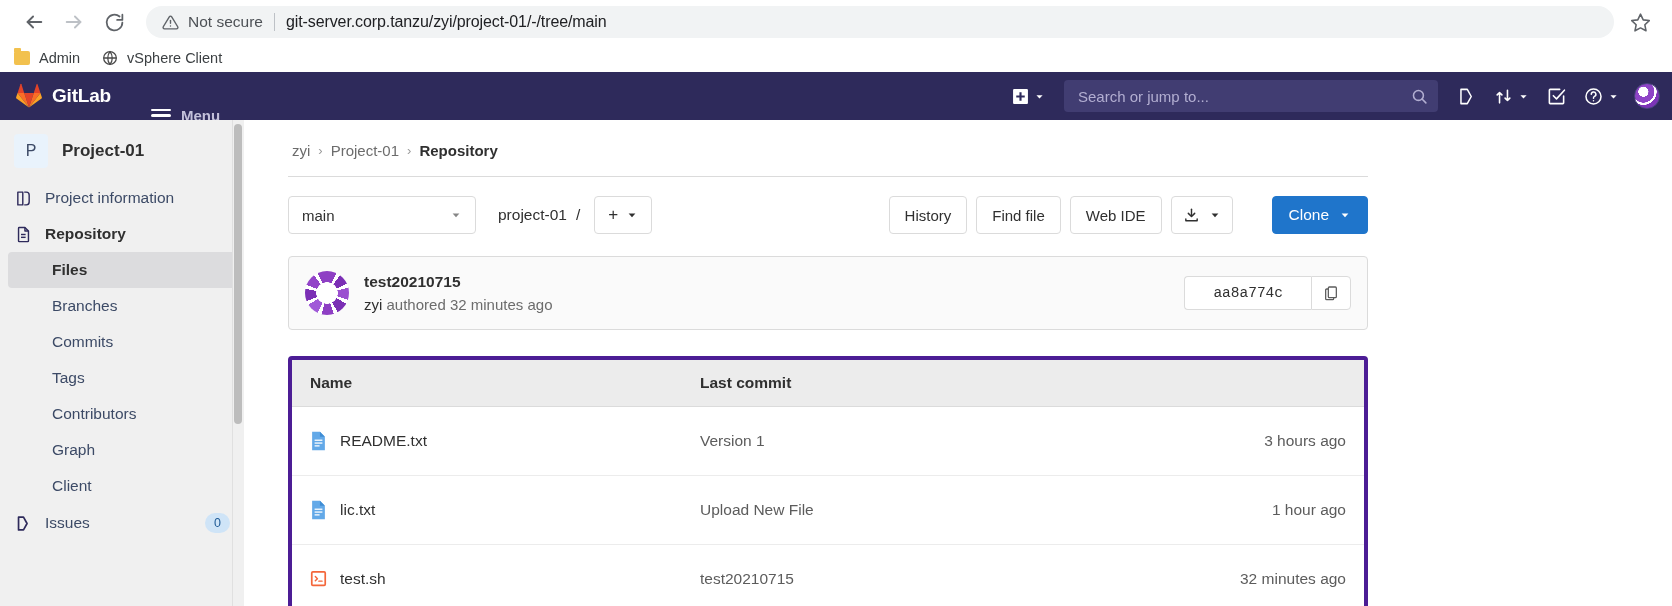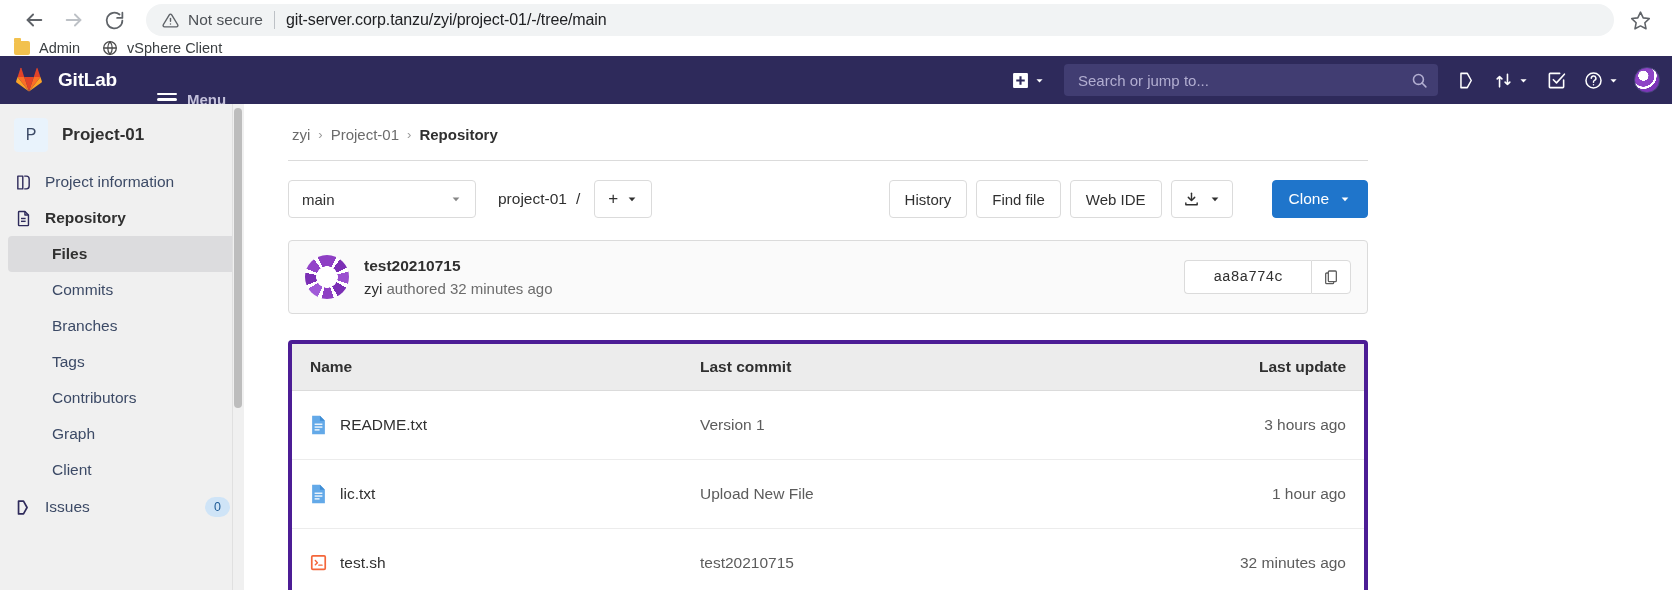--- a/index.html
+++ b/index.html
@@ -5,21 +5,21 @@
   * { box-sizing: border-box; margin: 0; padding: 0; }
   html, body {
     width: 1672px; height: 606px;
     font-family: "Liberation Sans", sans-serif;
     background: #fff;
     overflow: hidden;
   }
 
   
   .browser-chrome {
-    height: 56px; background: #fff;
+    height: 72px; background: #fff;
     display: flex; flex-direction: column;
   }
   .browser-toolbar {
     height: 44px; display: flex; align-items: center;
     padding: 0 14px; gap: 0;
   }
   .nav-btn {
     width: 40px; height: 40px; display: flex;
     align-items: center; justify-content: center;
     border-radius: 50%; color: #5f6368; flex: none;
@@ -59,21 +59,21 @@
     width:7px; height:4px; background:#f2c14e; border-radius:1px 1px 0 0;
   }
 
   
   .gl-navbar {
     height: 48px; background: #2e2a5b;
     display: flex; align-items: center;
     padding: 0 12px 0 16px;
     position: relative;
   }
-  .gl-brand { display: flex; align-items: center; gap: 16px; justify-content: space-between; }
+  .gl-brand { display: flex; align-items: center; gap: 10px; justify-content: space-between; }
   .gl-logo { width: 26px; height: 26px; flex: none; }
   .gl-brand-text {
     color: #fff; font-size: 19px; font-weight: 600; letter-spacing: -0.2px;
   }
   .gl-menu-btn {
     display: flex; align-items: center; gap: 10px;
     margin-left: 30px; padding: 6px 10px; border-radius: 4px; margin-top: 39px;
   }
   .hamburger { display:flex; flex-direction:column; gap:3px; width:20px; }
   .hamburger span { display:block; height:2.6px; background:#fff; border-radius:2px; }
@@ -417,24 +417,24 @@
             <line x1="8.5" y1="16" x2="15" y2="16"></line>
         </svg>
       </span>
       <span>Repository</span>
     </div>
 
     <div class="sb-sub active">
       <span>Files</span>
     </div>
     <div class="sb-sub">
+      <span>Branches</span>
+    </div>
+    <div class="sb-sub">
       <span>Commits</span>
-    </div>
-    <div class="sb-sub">
-      <span>Branches</span>
     </div>
     <div class="sb-sub">
       <span>Tags</span>
     </div>
     <div class="sb-sub">
       <span>Contributors</span>
     </div>
     <div class="sb-sub">
       <span>Graph</span>
     </div>
@@ -525,21 +525,20 @@
               <path d="M16 19v1.5A1.5 1.5 0 0 1 14.5 22h-9A1.5 1.5 0 0 1 4 20.5v-13A1.5 1.5 0 0 1 5.5 6H8"></path>
             </svg>
           </div>
         </div>
       </div>
 
       <div class="file-table">
         <div class="ft-head">
           <div class="col-name">Name</div>
           <div class="col-commit">Last commit</div>
-          <div class="col-update">Last update</div>
         </div>
 
         <div class="ft-row">
           <div class="col-name">
             <svg class="file-icon" viewBox="0 0 24 28">
               <path fill="#63a9e8" d="M3 1h11l7 7v19H3z"></path>
               <path fill="#3f8dd4" d="M14 1l7 7h-7z"></path>
               <g fill="#fff">
                   <rect x="6.5" y="12" width="11" height="1.8"></rect>
                   <rect x="6.5" y="16" width="11" height="1.8"></rect>

